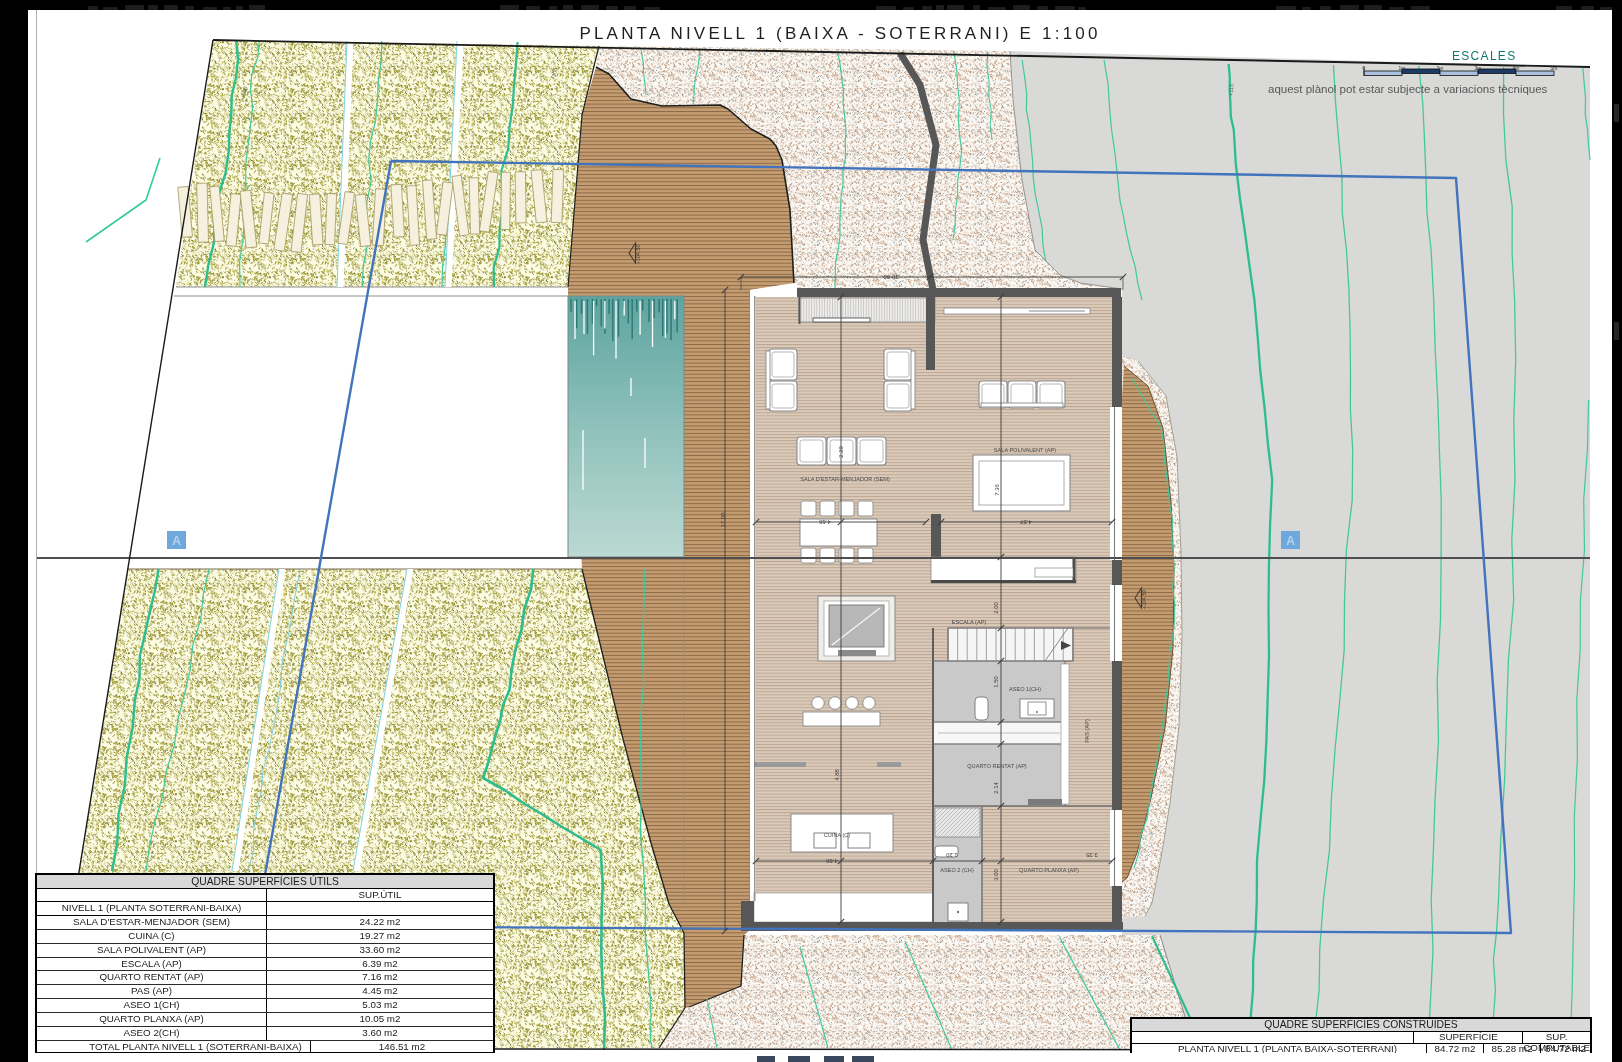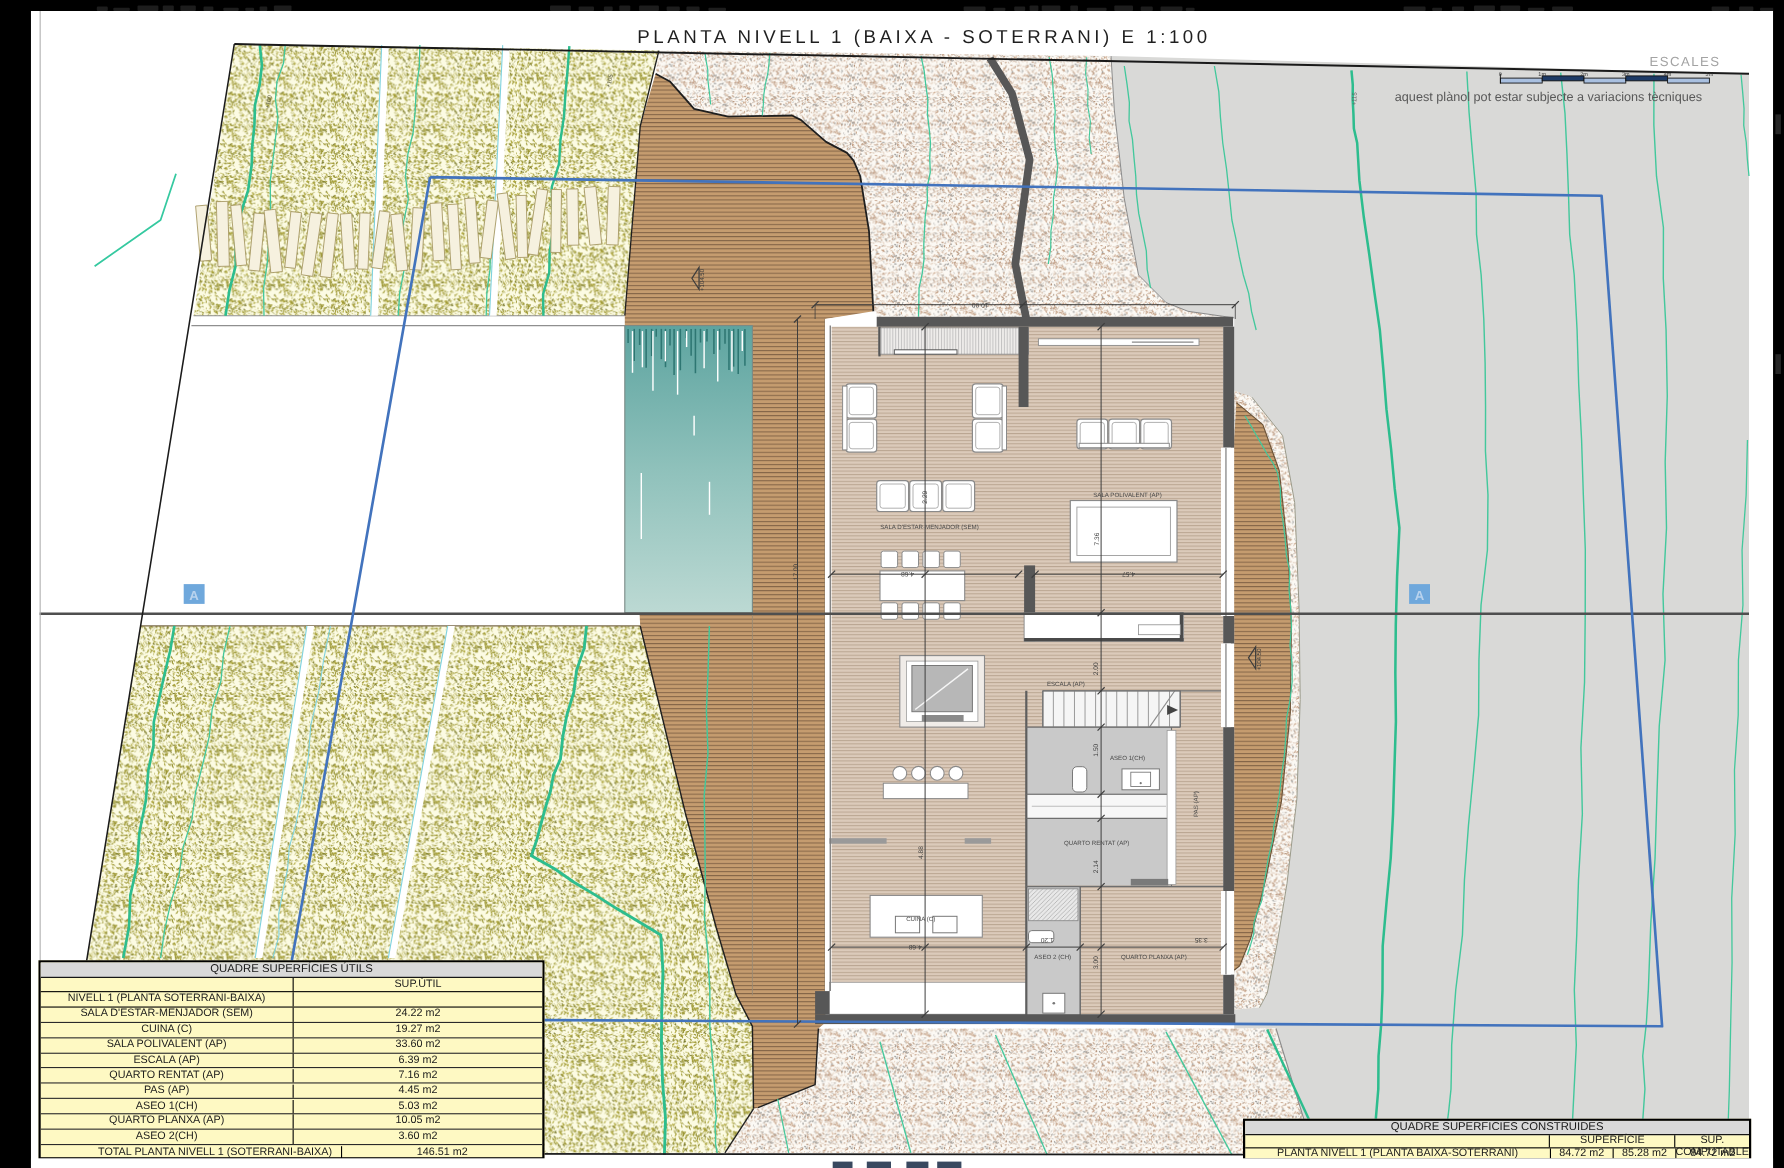--- a/index.html
+++ b/index.html
@@ -3,42 +3,42 @@
 <meta charset="utf-8">
 <style>
   html,body { margin:0; padding:0; background:#000; }
   #stage { position:relative; width:1622px; height:1062px; background:#000; overflow:hidden;
            font-family:"Liberation Sans", sans-serif; }
   #paper { position:absolute; left:28px; top:10px; width:1584px; height:1052px; background:#fff; }
   #plansvg { position:absolute; left:0; top:0; }
   .margin-line { position:absolute; left:36px; top:10px; width:1px; height:1052px; background:#b0b0b0; }
   #title { position:absolute; left:29px; top:24px; width:1622px; text-align:center; font-size:17px;
            letter-spacing:3.2px; color:#1f1f1f; }
-  #escales { position:absolute; left:1452px; top:49px; width:112px; text-align:right; font-size:12px;
-             letter-spacing:1.3px; color:#a3a3a3; }
+  #escales { position:absolute; left:1452px; top:49px; width:112px; font-size:12px;
+             letter-spacing:1.3px; color:#0f766e; }
   #plannote { position:absolute; left:1268px; top:83px; width:290px; font-size:11.5px; color:#585858; }
   
   .dtable, .dtable * { box-sizing:border-box; }
-  .dtable { position:absolute; background:#fef9c3; border:2px solid #000; font-size:9.8px; color:#1a1a1a; }
+  .dtable { position:absolute; background:#ffffff; border:2px solid #000; font-size:9.8px; color:#1a1a1a; }
   .ttitle { background:#d9d9d9; text-align:center; border-bottom:1.5px solid #000; font-size:10.3px; }
   #tutils { left:35px; top:873px; width:460px; height:181px; }
   #tutils .ttitle { height:14px; line-height:13px; }
   #tutils .thead { height:13px; border-bottom:1.5px solid #000; display:flex; }
   #tutils .thead .tlabel { border-right:1px solid #000; }
   #tutils .thead .tvalue { line-height:12px;text-align:center; }
   .trow { display:flex; border-bottom:1px solid #2a2a2a; }
-  #tutils .trow { height:13.9px; line-height:12.6px;align-items:flex-end; }
+  #tutils .trow { height:13.9px; line-height:12.6px; }
   #tutils .trow:nth-of-type(3) { border-bottom:1.6px solid #000; }
   #tutils .trow:last-child { border-bottom:none;padding-left:44px; }
   .tcell { text-align:center; }
   .tlabel { width:230px; border-right:1px solid #000; }
   .tvalue { flex:1; }
   #tcons { left:1130px; top:1017px; width:462px; height:38px; }
   #tcons .ttitle { height:13px; line-height:12px; }
-  #tcons .crow { display:flex; height:11.5px; line-height:10.5px; }
+  #tcons .crow { display:flex; height:11.5px; line-height:10.5px;padding-left:17px; }
   #tcons .crow > div { text-align:center; }
   #tcons .r2 { border-bottom:1px solid #000; }
   #tcons .c-label { width:278px; border-right:1.5px solid #000; }
   #tcons .c-sup { width:114px; border-right:1.5px solid #000; }
   #tcons .c-comp { flex:1; }
   #tcons .c-v1 { width:57px; border-right:1px solid #000; }
   #tcons .c-v2 { width:57px; border-right:1.5px solid #000; }
 </style>
 </head>
 <body>

